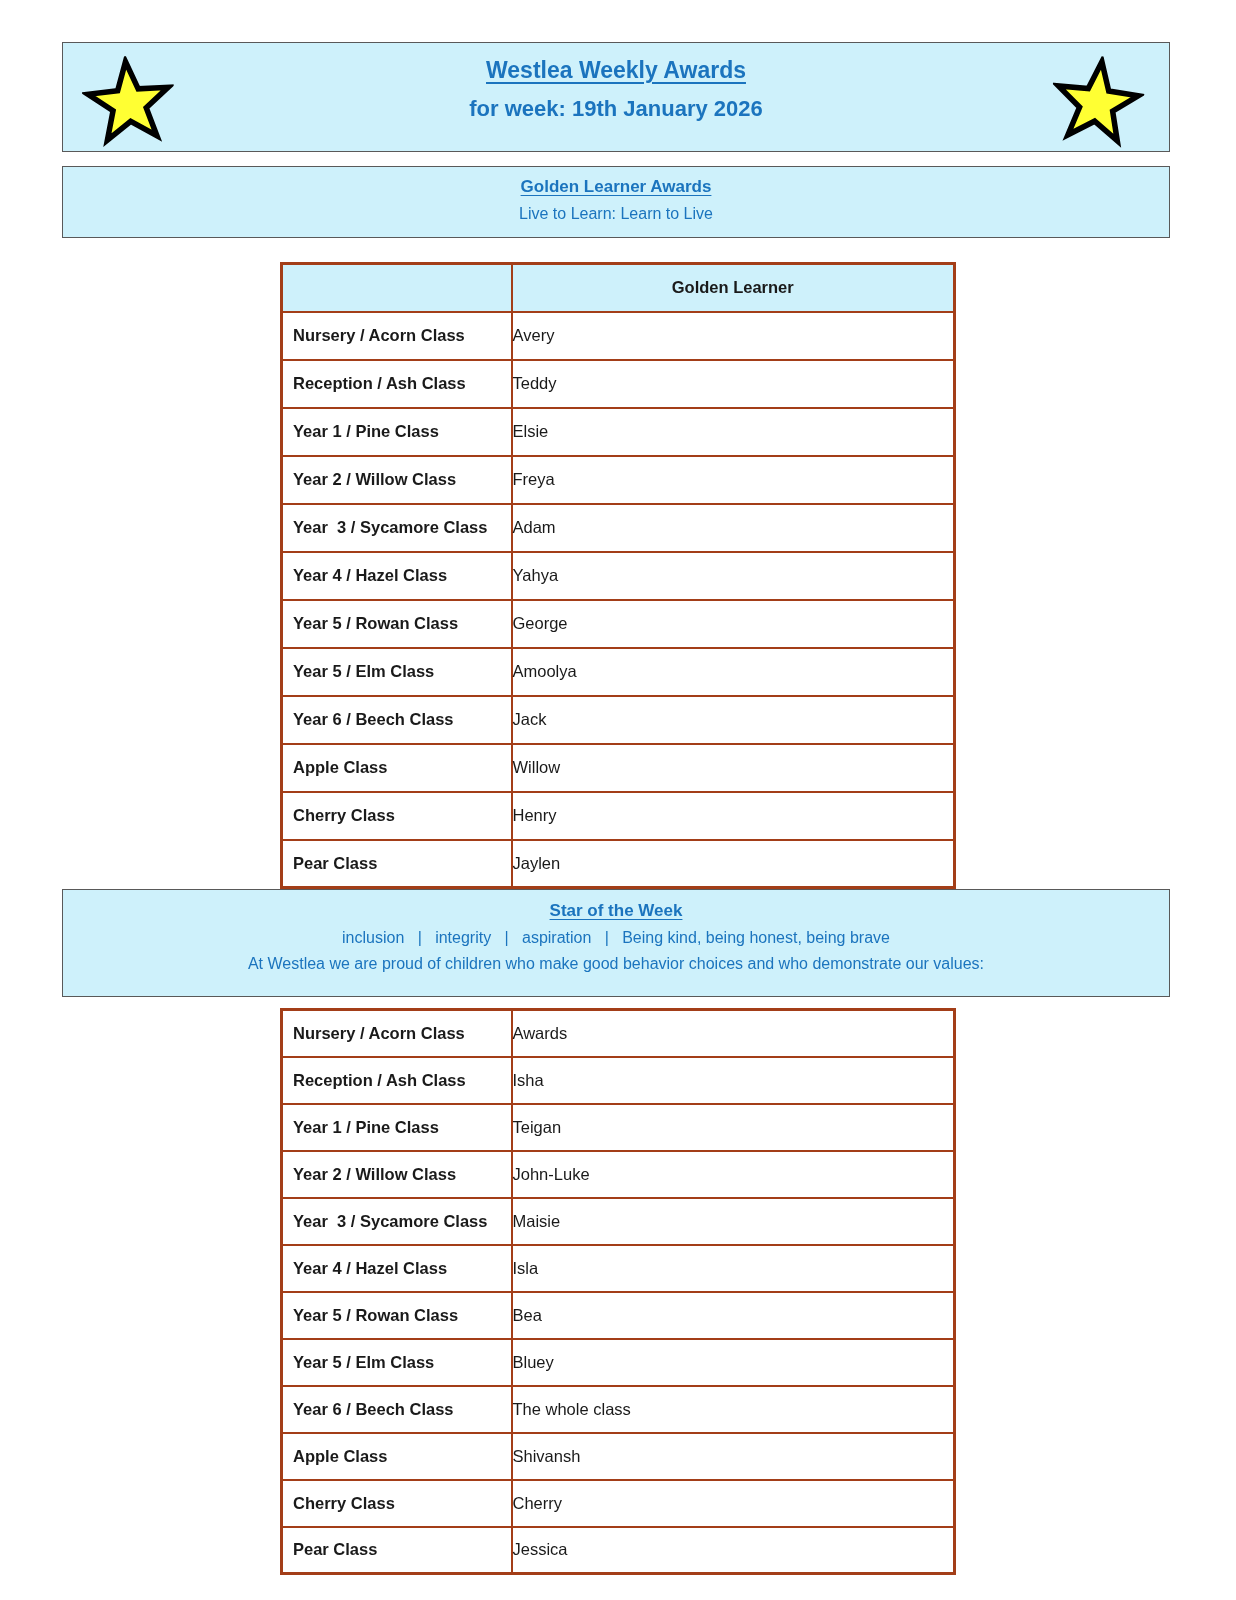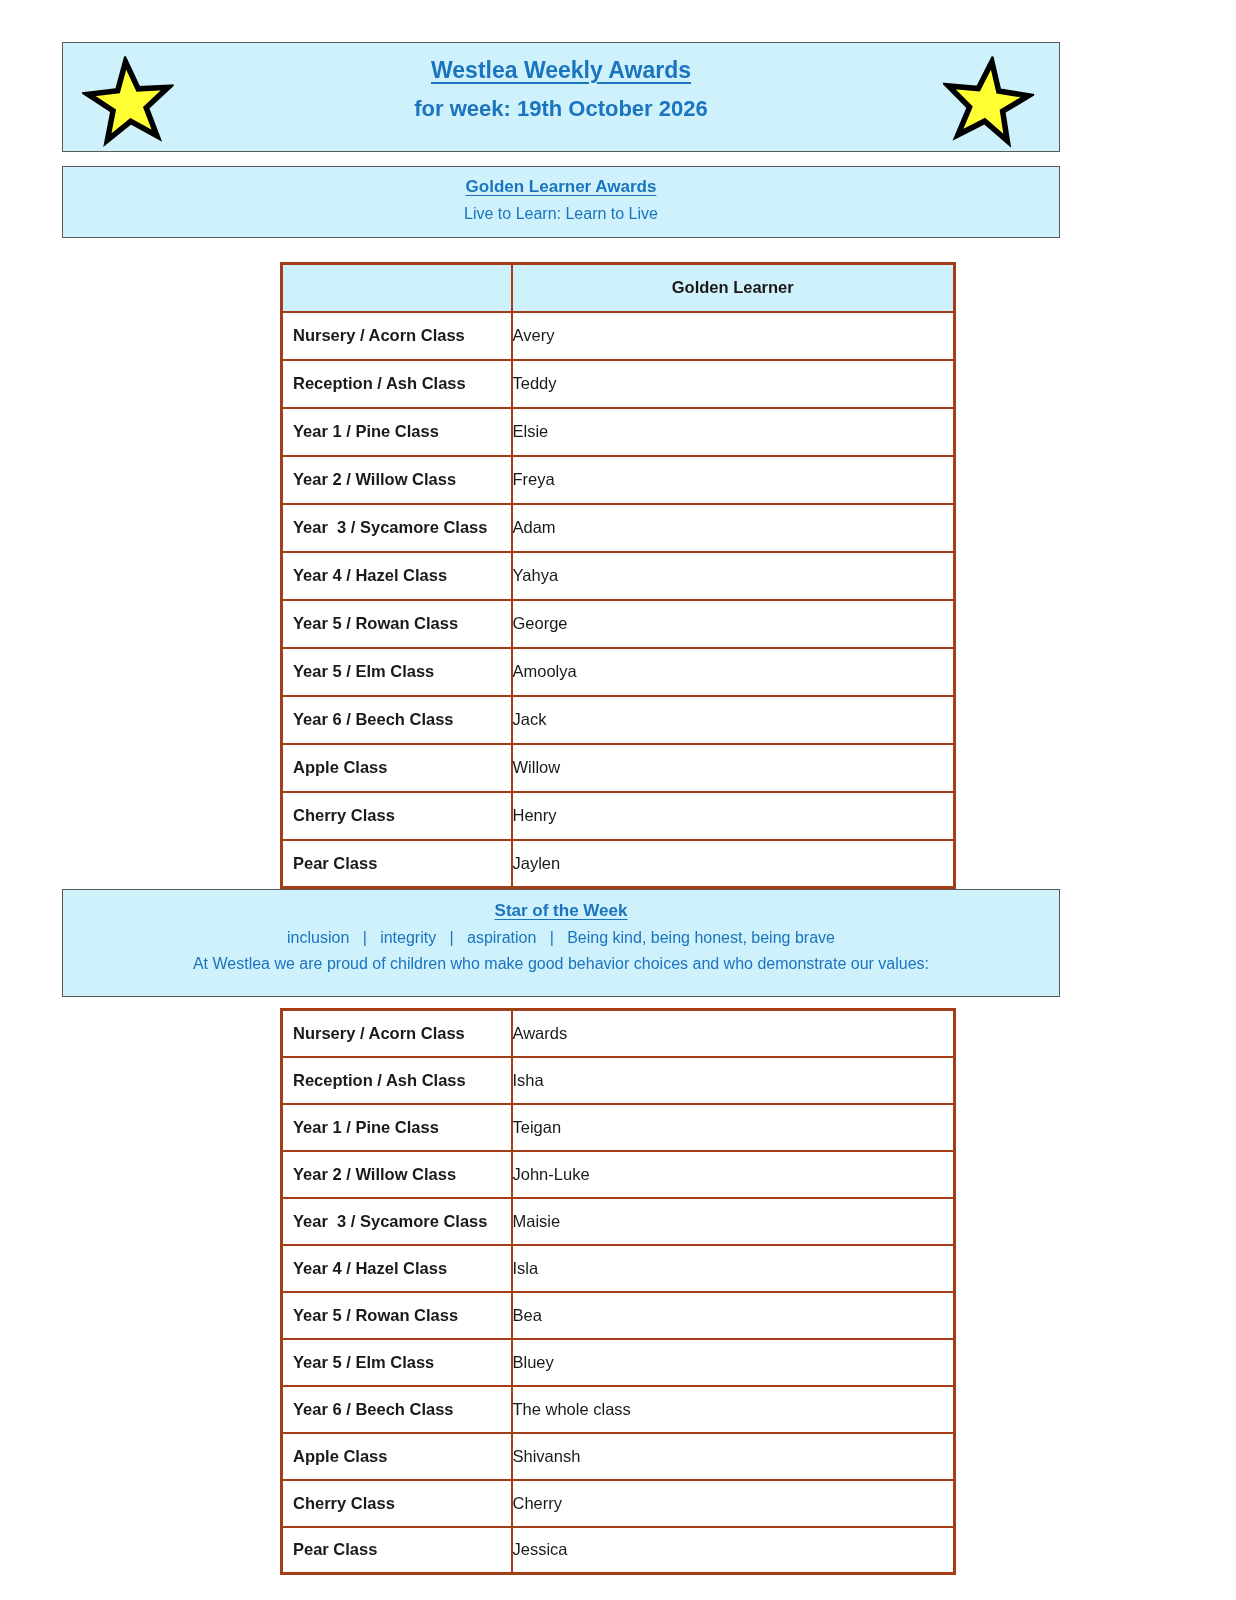--- a/index.html
+++ b/index.html
@@ -5,21 +5,21 @@
   html, body { margin: 0; padding: 0; }
   body {
     width: 1236px; height: 1600px;
     background: #ffffff;
     font-family: "Liberation Sans", sans-serif;
     position: relative;
     overflow: hidden;
   }
   .banner {
     position: absolute;
-    left: 62px; width: 998px;
+    left: 62px; width: 1108px;
     background: #cef1fb;
     border: 1px solid #595959;
     box-sizing: border-box;
     text-align: center;
     color: #1b74be;
   }
   .banner-header { top: 42px; height: 110px; }
   .banner-golden { top: 166px; height: 72px; }
   .banner-star   { top: 889px; height: 108px; }
 
@@ -88,21 +88,21 @@
   td.name-cell { }
 </style>
 </head>
 <body>
 
 <div class="banner banner-header">
   <svg class="star star-left" viewBox="0 0 100 100">
     <polygon points="50,6 61.2,36.6 93.7,37.8 68.1,57.9 77,89.2 50,71 23,89.2 31.9,57.9 6.3,37.8 38.8,36.6" fill="#ffff33" stroke="#000000" stroke-width="6" stroke-linejoin="miter"></polygon>
   </svg>
   <div class="hdr-title">Westlea Weekly Awards</div>
-  <div class="hdr-subtitle">for week: 19th October 2026</div>
+  <div class="hdr-subtitle">for week: 19th January 2026</div>
   <svg class="star star-right" viewBox="0 0 100 100">
     <polygon points="50,6 61.2,36.6 93.7,37.8 68.1,57.9 77,89.2 50,71 23,89.2 31.9,57.9 6.3,37.8 38.8,36.6" fill="#ffff33" stroke="#000000" stroke-width="6" stroke-linejoin="miter"></polygon>
   </svg>
 </div>
 
 <div class="banner banner-golden">
   <div class="sec-title">Golden Learner Awards</div>
   <div class="sec-line">Live to Learn: Learn to Live</div>
 </div>
 

